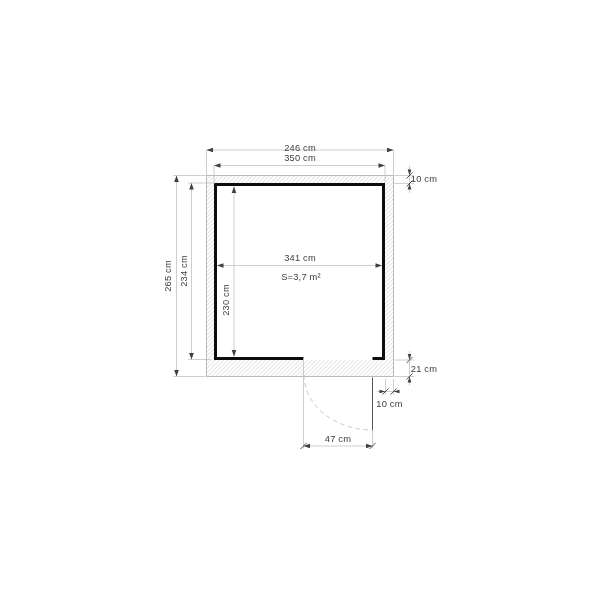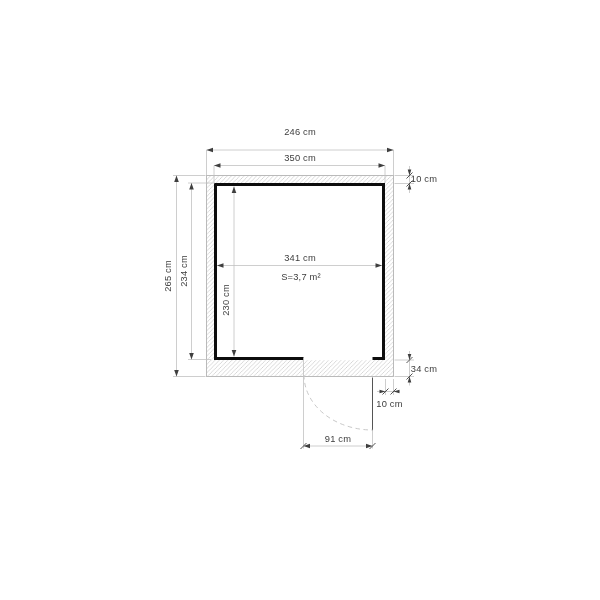--- a/index.html
+++ b/index.html
@@ -117,25 +117,25 @@
       <line x1="303.5" y1="358" x2="303.5" y2="448.5"></line>
       <line x1="372.5" y1="430.5" x2="372.5" y2="448.5"></line>
       <line x1="303.5" y1="446" x2="372.5" y2="446"></line>
       <line x1="300.5" y1="449" x2="306.5" y2="443" stroke="#3f3f3f" stroke-width="0.9"></line>
       <line x1="369.5" y1="449" x2="375.5" y2="443" stroke="#3f3f3f" stroke-width="0.9"></line>
       <path d="M303.5,446 L310,443.7 L310,448.3 Z" fill="#3f3f3f" stroke="none"></path>
       <path d="M372.5,446 L366,443.7 L366,448.3 Z" fill="#3f3f3f" stroke="none"></path>
     </g>
   </svg>
 
-  <div class="lbl" style="left:300px; top:133px">246 cm</div>
+  <div class="lbl" style="left:300px; top:149px">246 cm</div>
   <div class="lbl" style="left:300px; top:158.5px">350 cm</div>
   <div class="lbl" style="left:424px; top:179.5px">10 cm</div>
   <div class="lbl vert" style="left:169px; top:276px">265 cm</div>
   <div class="lbl vert" style="left:184.5px; top:271px">234 cm</div>
   <div class="lbl" style="left:300px; top:258.5px">341 cm</div>
   <div class="lbl" style="left:301px; top:277.5px">S=3,7 m²</div>
   <div class="lbl vert" style="left:226.5px; top:300px">230 cm</div>
-  <div class="lbl" style="left:424px; top:369.5px">34 cm</div>
+  <div class="lbl" style="left:424px; top:369.5px">21 cm</div>
   <div class="lbl" style="left:389.5px; top:404.5px">10 cm</div>
-  <div class="lbl" style="left:338px; top:440px">91 cm</div>
+  <div class="lbl" style="left:338px; top:440px">47 cm</div>
 
 </div>
 
 </body></html>

